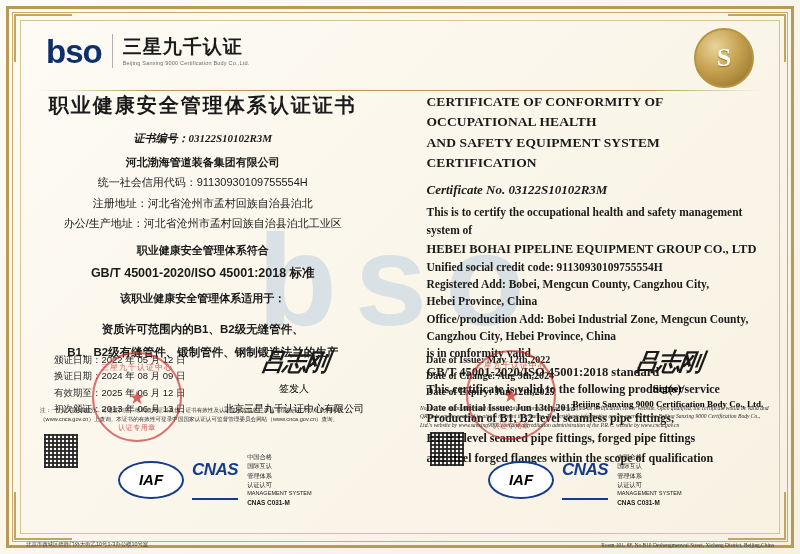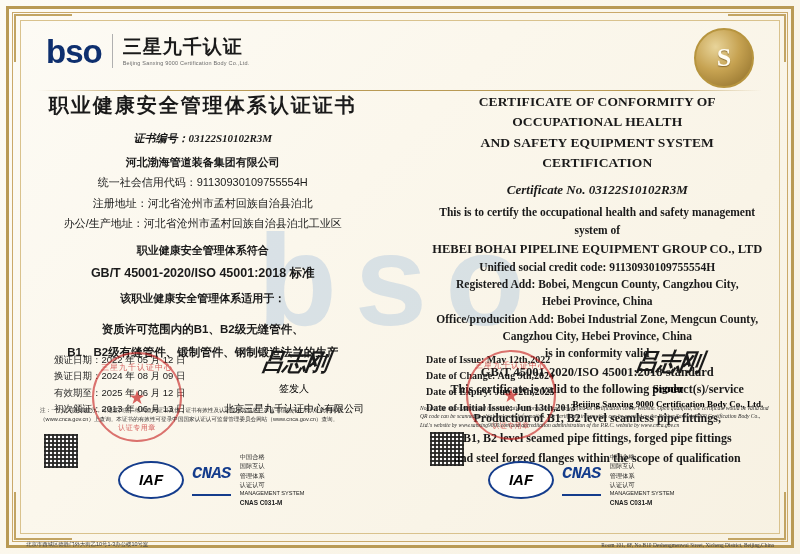--- a/index.html
+++ b/index.html
@@ -141,21 +141,21 @@
   }
   .col-cn {
     width: 50%;
     text-align: center;
     color: #1a1a1a;
     padding: 0 6px;
     box-sizing: border-box;
   }
   .col-en {
     width: 50%;
-    text-align: center;
+    text-align: left;
     color: #1a1a1a;
     padding: 0 6px;
     box-sizing: border-box;
   }
   .cn-title {
     font-family: "Liberation Sans", sans-serif;
     font-size: 20px;
     font-weight: bold;
     letter-spacing: 2px;
     margin-bottom: 12px;
@@ -387,27 +387,27 @@
     font-weight: bold;
     font-style: italic;
     display: flex;
     align-items: center;
     justify-content: center;
     background: #fff;
   }
   .cnas-mark {
     margin-left: 8px;
     color: #143c8c;
-    font-family: Liberation Mono, monospace;
+    font-family: Liberation Sans, sans-serif;
     font-size: 17px;
     font-weight: bold;
     font-style: italic;
     letter-spacing: -0.5px;
     border-bottom: 2px solid #143c8c;
-    padding-bottom: 11px;
+    padding-bottom: 18px;
   }
   .accred-text {
     margin-left: 9px;
     font-family: "Liberation Sans", sans-serif;
     font-size: 6px;
     line-height: 1.5;
     color: #1a1a1a;
   }
   .accred-text .cn { font-size: 6.2px; }
   .accred-text .en { font-size: 5.6px; }

